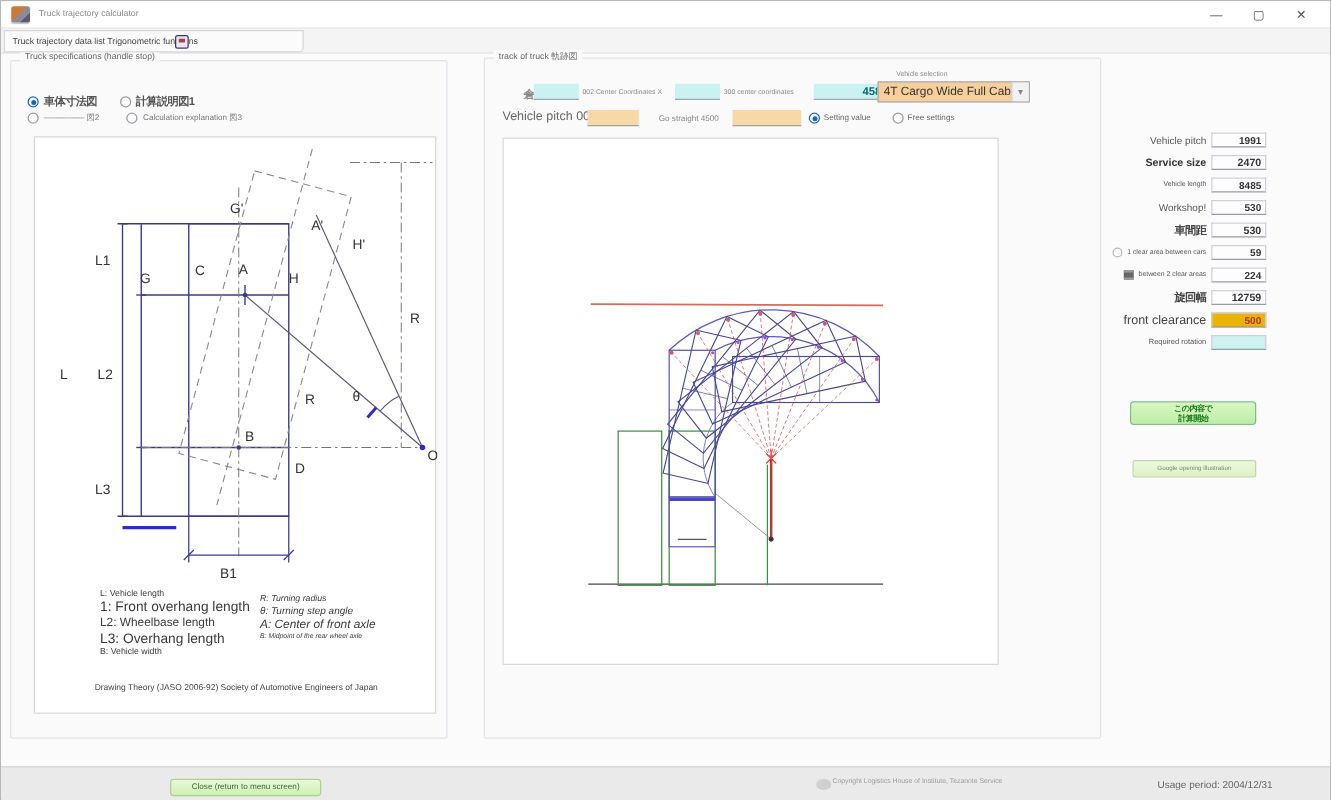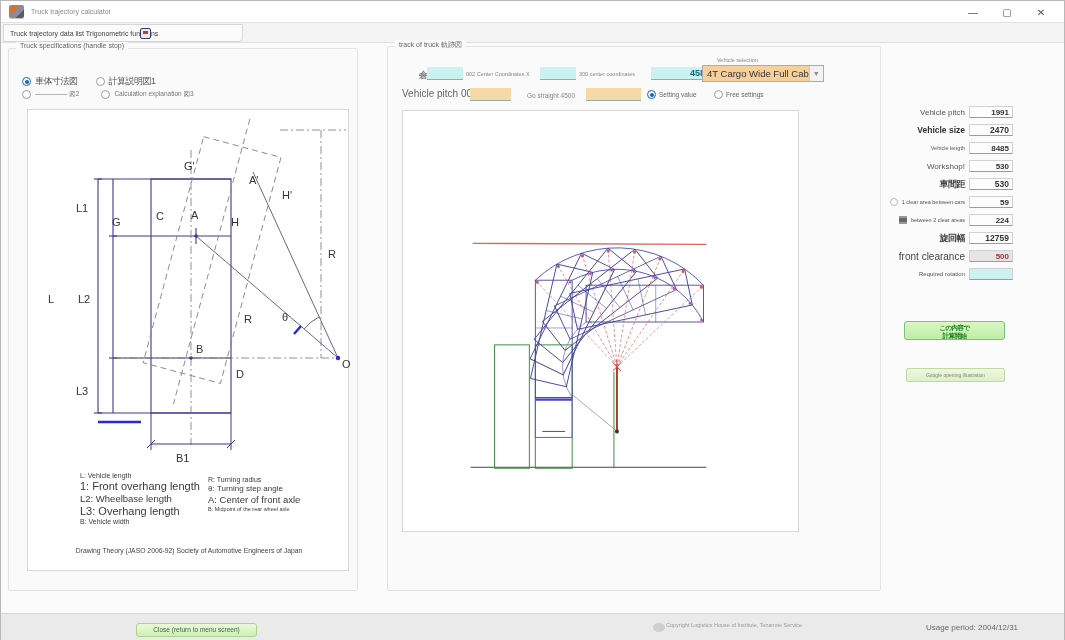--- a/index.html
+++ b/index.html
@@ -39,31 +39,31 @@
   .gb-left { left:7px; top:5px; width:350px; height:543px; }
   .gb-center { left:386px; top:3px; width:494px; height:545px; }
 
   
   .radio-row { position:absolute; left:13px; display:flex; align-items:center; gap:4px; }
   .radio { width:9px; height:9px; border:1px solid #9a9aa4; border-radius:50%; background:#fff;
     position:relative; flex:none; }
   .radio.on { border-color:#1565c8; }
   .radio.on::after { content:""; position:absolute; left:1.5px; top:1.5px; width:4px; height:4px;
     border-radius:50%; background:#1565c8; }
-  .rlabel-jp { font-size:9px; font-weight:normal; color:#555; letter-spacing:-.5px; }
+  .rlabel-jp { font-size:9px; font-weight:bold; color:#555; letter-spacing:-.5px; }
   .rlabel-sm { font-size:6.5px; color:#777; }
 
   
   .canvas { position:absolute; background:#ffffff; border:1px solid #d8d8d8; }
   .canvas-left { left:18px; top:60px; width:322px; height:462px; }
   .plot { left:14px; top:63px; width:397px; height:422px; }
 
   .legend { position:absolute; top:358px; left:0; width:322px; }
   .leg-col-l { position:absolute; left:28px; top:4px; width:150px;margin-left:24px; }
-  .leg-col-r { position:absolute; left:180px; top:8px; width:140px; }
+  .leg-col-r { position:absolute; left:180px; top:8px; width:140px;font-style:italic; }
   .leg-line { color:#3a3a3a; margin-bottom:1px; white-space:nowrap; }
   .sz-xxs{font-size:5.5px;} .sz-xs{font-size:7px;} .sz-sm{font-size:8px;}
   .sz-md{font-size:9.5px;} .sz-lg{font-size:11px;} .sz-xl{font-size:11px;}
   .canvas-footer { position:absolute; top:437px; left:0; width:322px; text-align:center;
     font-size:6.8px; color:#444; }
 
   
   .fld-label-xs { position:absolute; font-size:5.5px; color:#888; white-space:nowrap; }
   .fld-label-md { position:absolute; font-size:10px; color:#666; white-space:nowrap; }
   .inp { position:absolute; height:13px; border:none; border-bottom:1px solid #9aa;
@@ -87,21 +87,21 @@
   .srow { display:flex; align-items:center; justify-content:flex-end; gap:4px; height:18px; }
   .slabel { color:#555; text-align:right; white-space:nowrap; }
   .st-plain .slabel{font-size:8px;} .st-bold .slabel{font-size:8.5px;font-weight:bold;color:#333;}
   .st-boldjp .slabel{font-size:9px;font-weight:bold;color:#444;letter-spacing:-.5px;}
   .st-tiny .slabel{font-size:5.5px;} .st-orange .slabel{font-size:10px;color:#444;}
   .st-cyan .slabel{font-size:6px;}
   .sval { width:44px; height:12px; border:1px solid #d0d0da; border-bottom:1px solid #9a9aa8;
     background:#fdfdfd; font-size:8px; font-weight:bold; color:#333; text-align:right;
     padding:0 3px; line-height:11px; flex:none; }
   .st-bold .sval{font-size:8.5px;} .st-boldjp .sval{font-size:8.5px;}
-  .st-orange .sval{background:#e5e5e5;color:#b03030;}
+  .st-orange .sval{background:#eab308;color:#b03030;}
   .st-cyan .sval{background:#cdf3f0;}
   .mini-ic { width:8px; height:8px; flex:none; }
   .ic-circle { border:1px solid #bbb; border-radius:50%; background:#fff; }
   .ic-note { background:#666; border-radius:1px; box-shadow:inset 0 2px 0 #999, inset 0 -2px 0 #999; }
 
   .calc-btn { position:absolute; left:903px; top:278px; width:101px; height:19px;
     background:linear-gradient(#d9f7c4,#bdeea4); border:1px solid #7fbf7f; border-radius:3px;
     text-align:center; font-size:6.5px; font-weight:bold; color:#1a7a1a; line-height:8px;
     padding-top:2px; letter-spacing:-.5px; }
   .small-btn { position:absolute; left:905px; top:325px; width:99px; height:14px;
@@ -349,21 +349,21 @@
           </svg>
       </div>
     </div>
 
     <div class="sidebar" id="sidebar-rows">
         <div class="srow st-plain">
           <span class="slabel">Vehicle pitch</span>
           <span class="sval">1991</span>
         </div>
         <div class="srow st-bold">
-          <span class="slabel">Vehicle size</span>
+          <span class="slabel">Service size</span>
           <span class="sval">2470</span>
         </div>
         <div class="srow st-tiny">
           <span class="slabel">Vehicle length</span>
           <span class="sval">8485</span>
         </div>
         <div class="srow st-plain">
           <span class="slabel">Workshop!</span>
           <span class="sval">530</span>
         </div>

